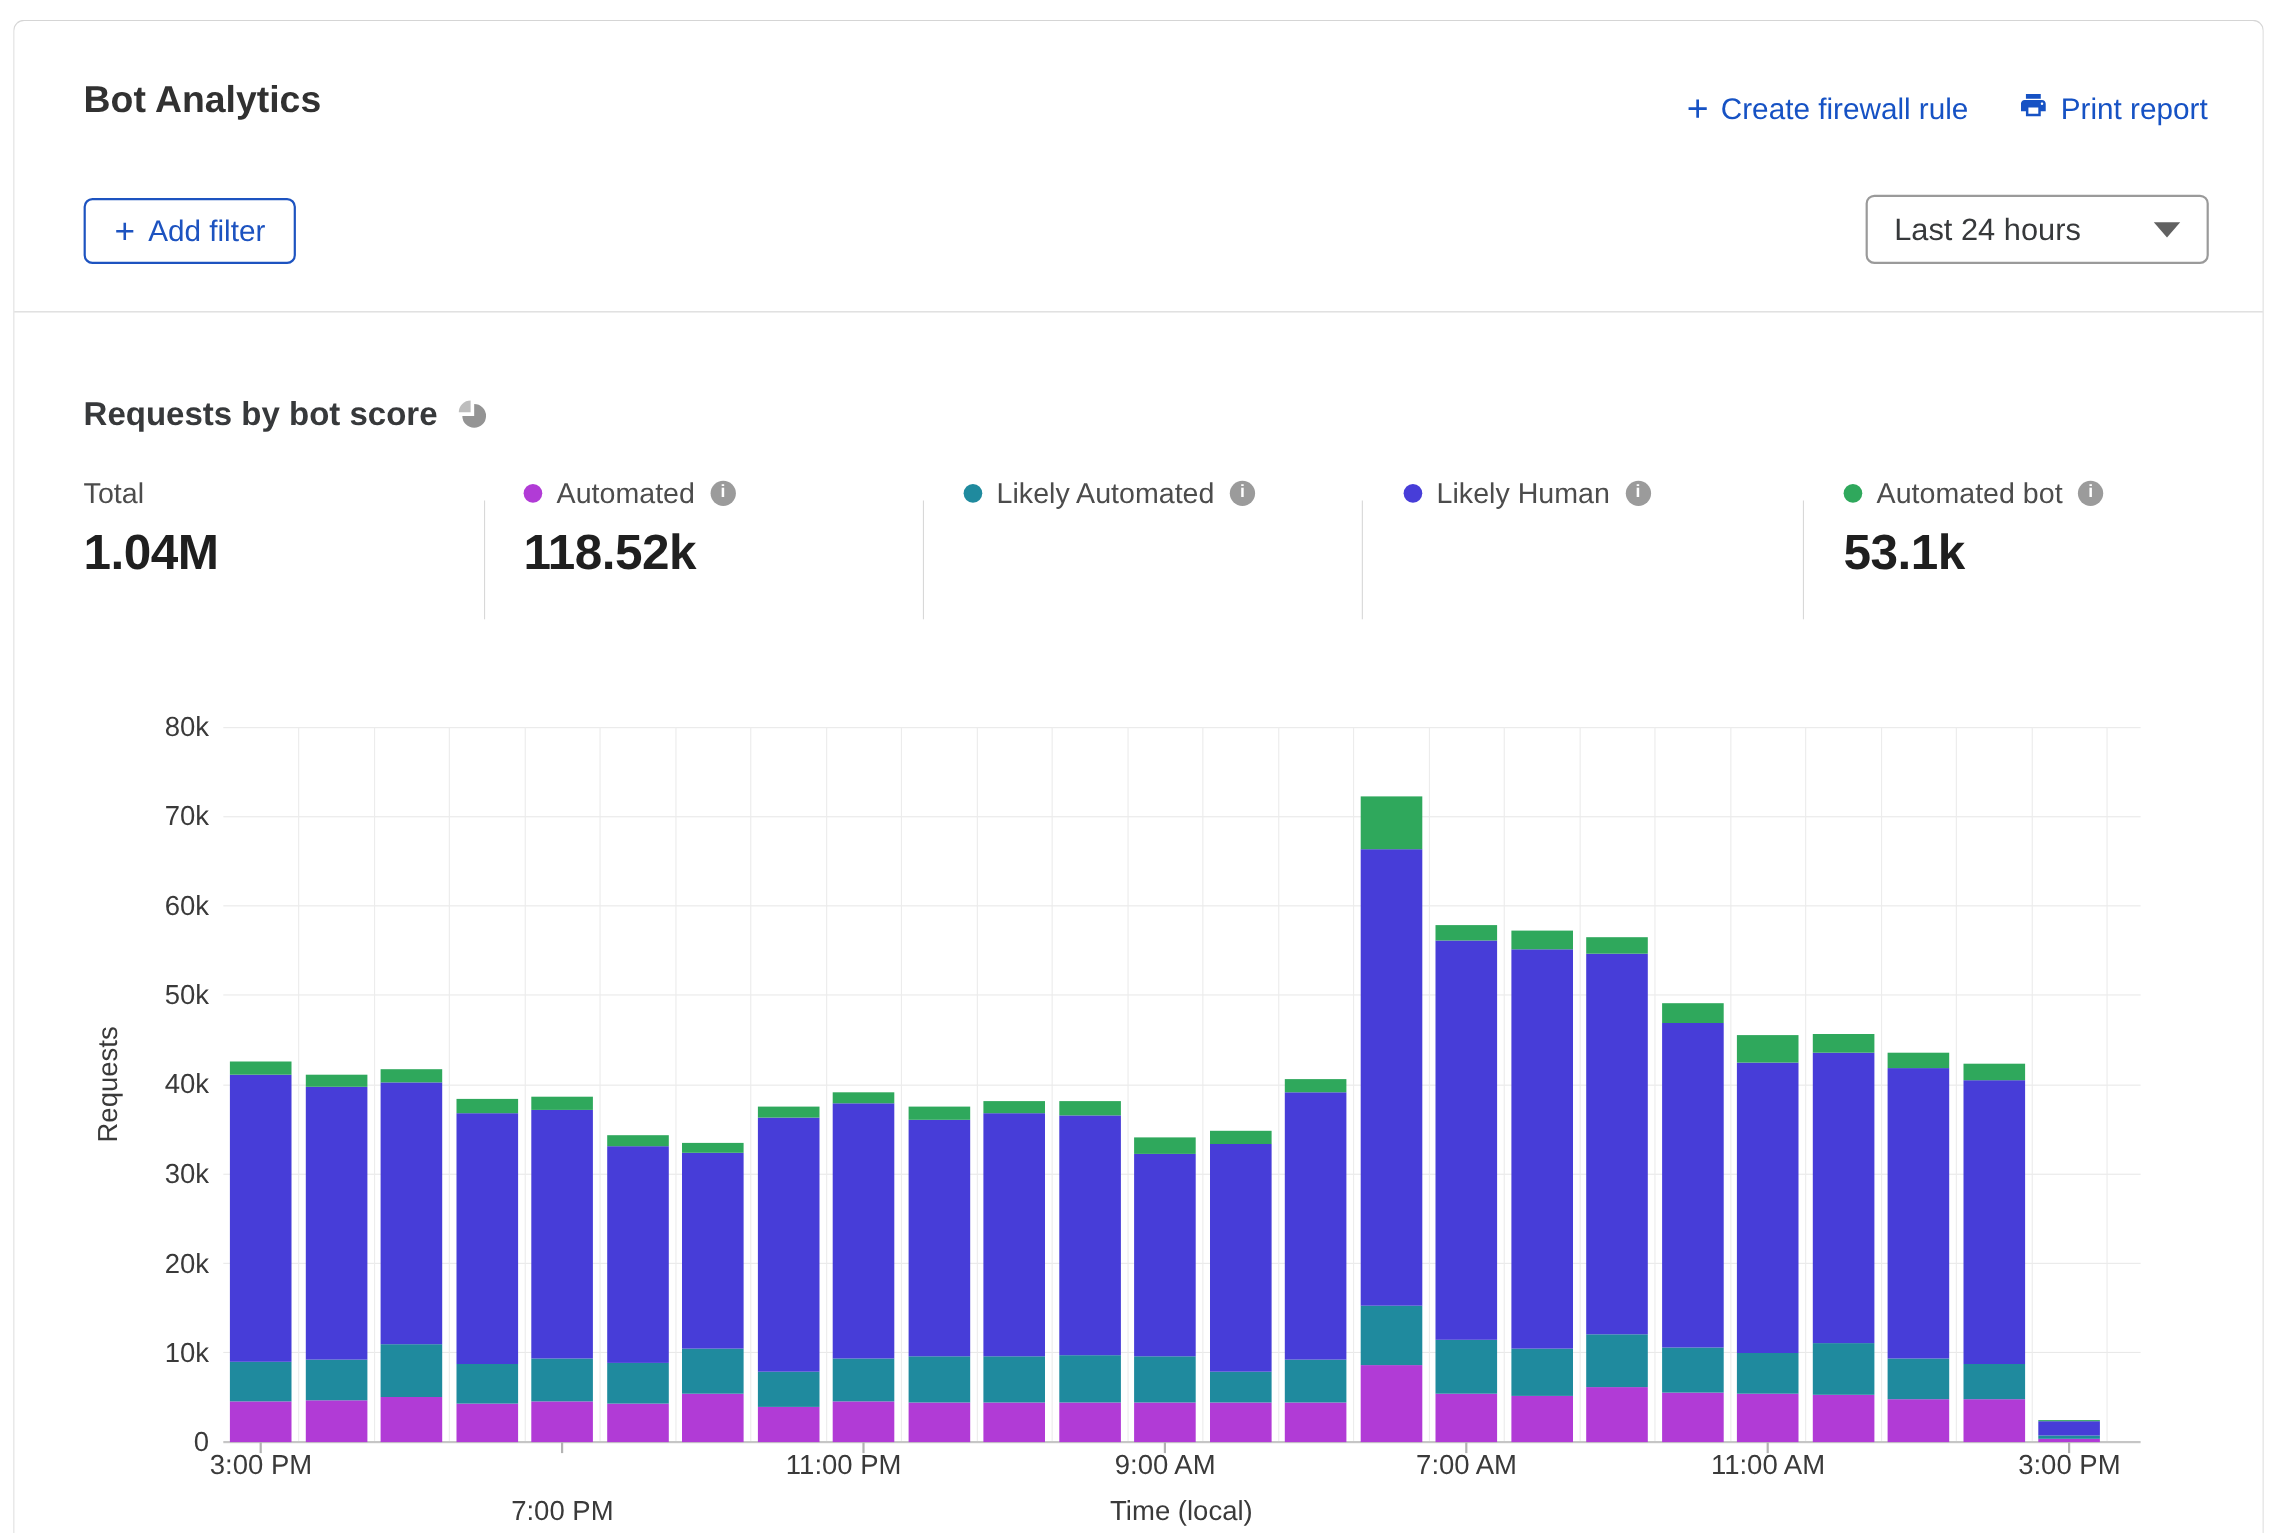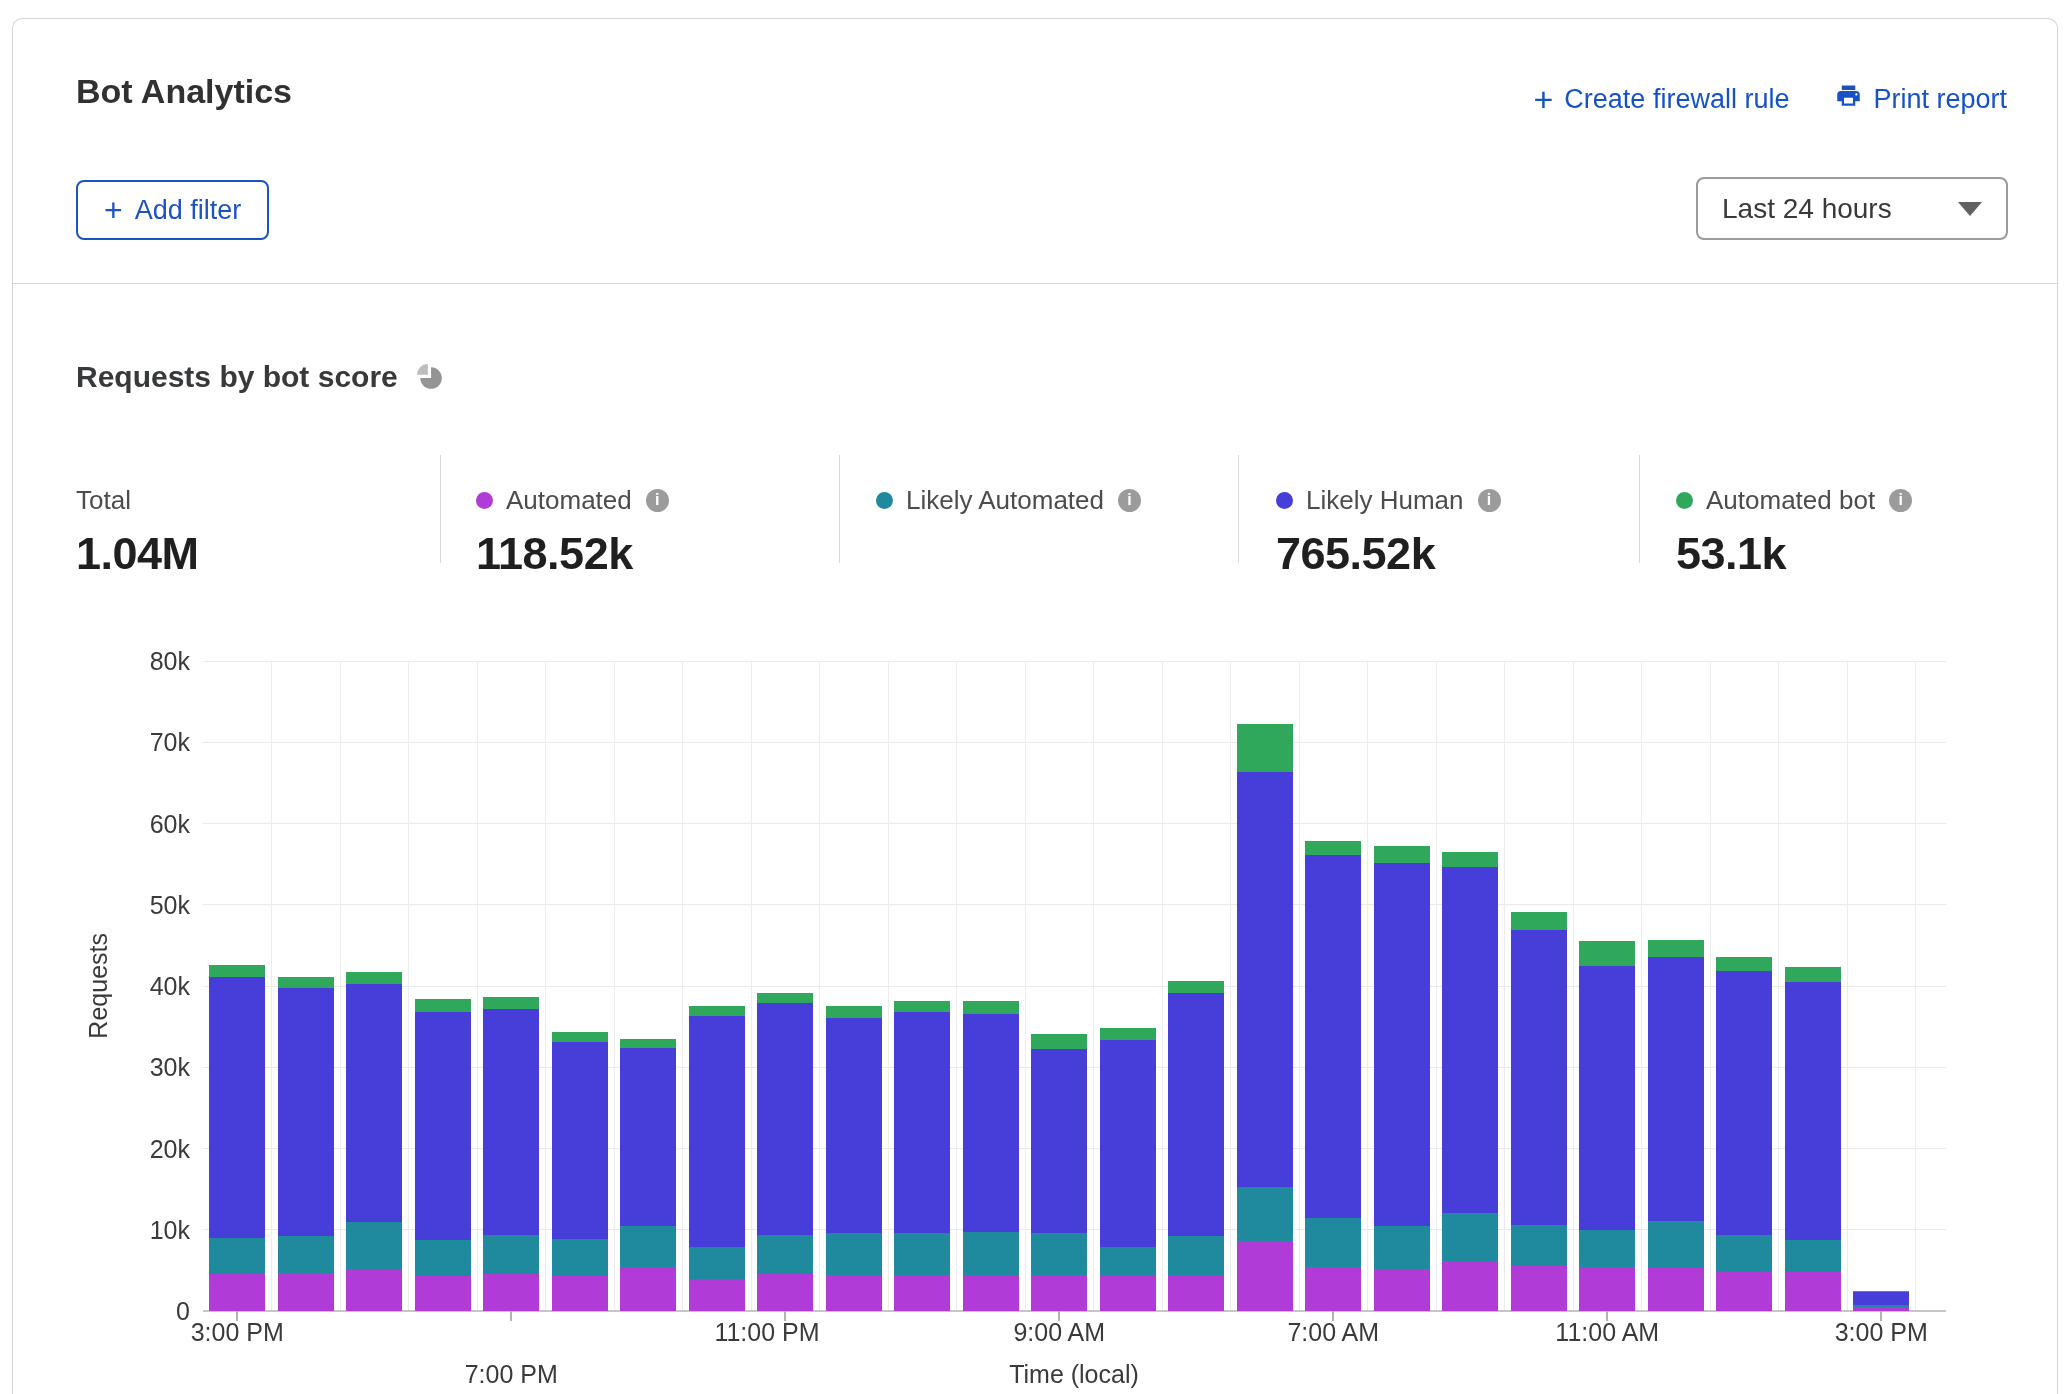--- a/index.html
+++ b/index.html
@@ -24,21 +24,21 @@
                  border: 2px solid #9a9a9a; border-radius: 8px; background: #fff; display: flex;
                  align-items: center; justify-content: space-between; padding: 0 24px; font-size: 28px; color: #37393b; cursor: pointer; }
   .caret { width: 0; height: 0; border-left: 12px solid transparent; border-right: 12px solid transparent; border-top: 14px solid #616161; }
 
   .divider { position: absolute; left: 13px; width: 2044px; top: 283px; height: 1px; background: #d5d5d5; }
 
   .section-title-row { position: absolute; left: 76px; top: 360px; display: flex; align-items: center; gap: 18px; }
   .section-title { font-size: 30px; font-weight: 700; color: #37393b; }
   .pie-icon svg { width: 28px; height: 28px; display: block; }
 
-  .stat { position: absolute; top: 485px; }
+  .stat { position: absolute; top: 433px; }
   .stat-label-row { display: flex; align-items: center; height: 30px; }
   .stat-label { font-size: 26px; color: #4c4c4c; }
   .stat-dot { width: 17px; height: 17px; border-radius: 50%; margin-right: 13px; }
   .info-icon { width: 23px; height: 23px; border-radius: 50%; background: #9b9b9b; color: #fff;
                font-size: 16px; font-weight: 700; display: inline-flex; align-items: center; justify-content: center;
                margin-left: 14px; cursor: pointer; }
   .stat-value { margin-top: 13px; font-size: 45px; font-weight: 700; color: #1f1f1f; letter-spacing: -0.5px; }
   .stat-divider { position: absolute; top: 455px; width: 1px; height: 108px; background: #d8d8d8; }
 
   #plot { position: absolute; left: 203px; top: 661px; width: 1743px; height: 650px; }
@@ -122,21 +122,20 @@
     <span class="info-icon">i</span>
   </div>
 </div>
 <div class="stat-divider" style="left:1238px"></div>
 <div class="stat" style="left:1276px">
   <div class="stat-label-row">
     <span class="stat-dot" style="background: rgb(71, 61, 216);"></span>
     <span class="stat-label">Likely Human</span>
     <span class="info-icon">i</span>
   </div>
-  <div class="stat-value">765.52k</div>
 </div>
 <div class="stat-divider" style="left:1639px"></div>
 <div class="stat" style="left:1676px">
   <div class="stat-label-row">
     <span class="stat-dot" style="background: rgb(47, 168, 92);"></span>
     <span class="stat-label">Automated bot</span>
     <span class="info-icon">i</span>
   </div>
   <div class="stat-value">53.1k</div>
 </div>

